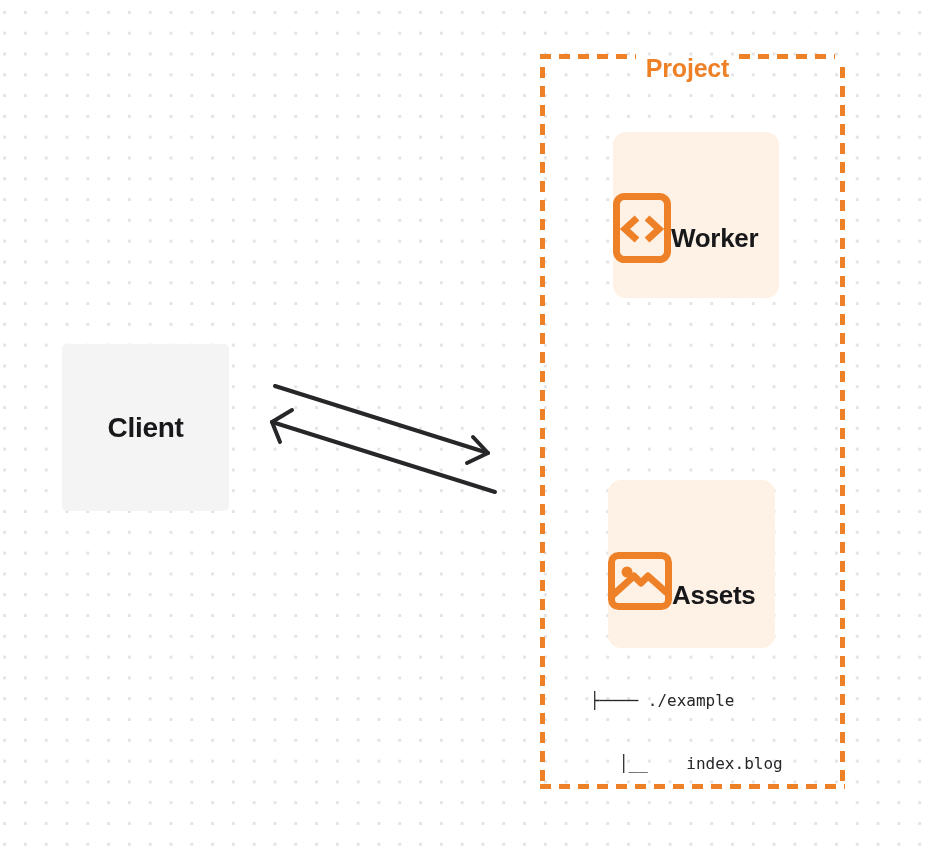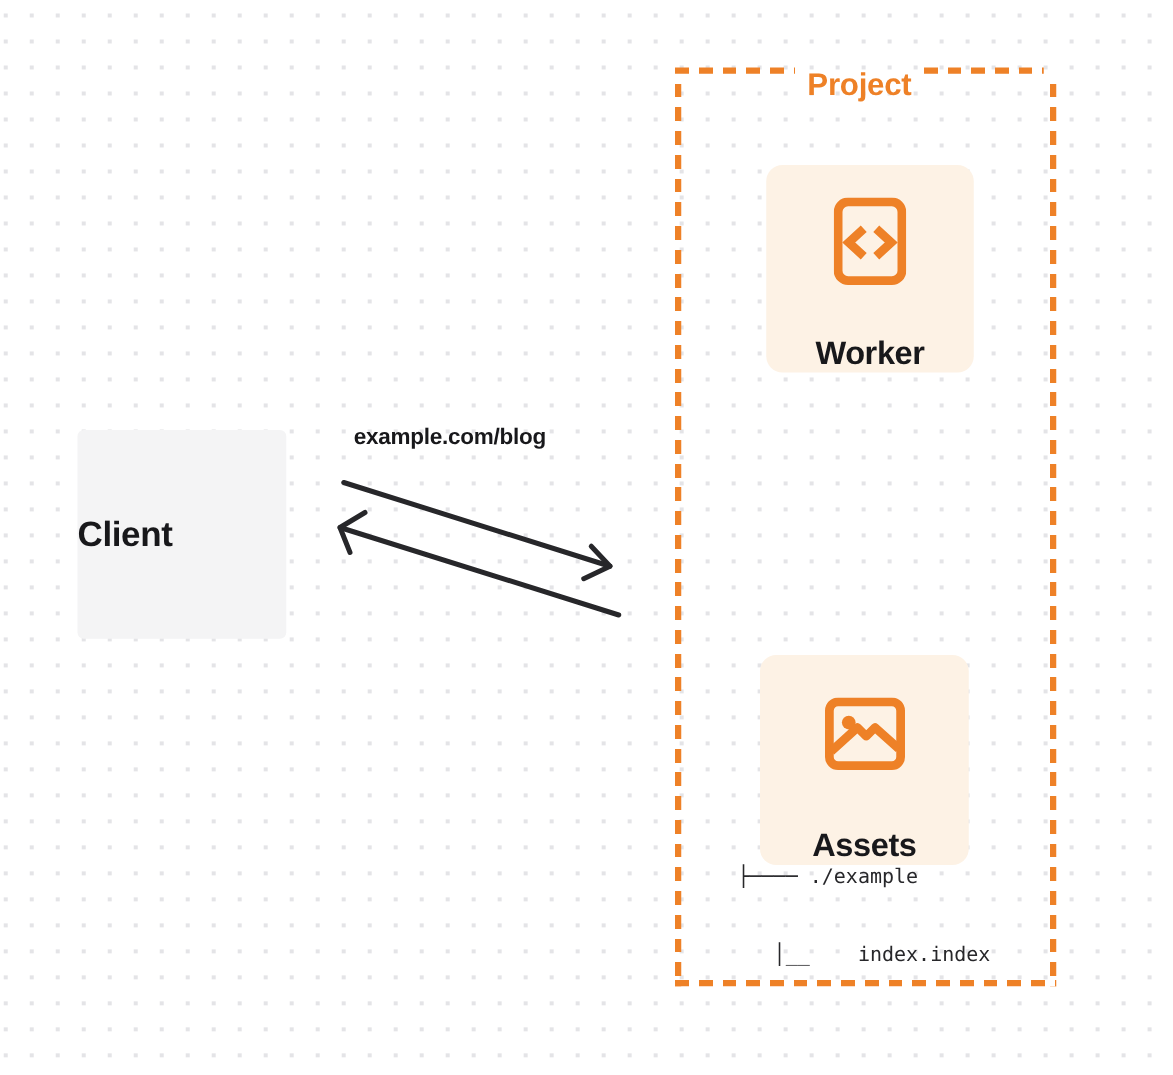--- a/index.html
+++ b/index.html
@@ -20,21 +20,21 @@
     background-image:radial-gradient(circle,var(--dot) 1.7px,transparent 1.9px);
     background-size:20.8px 20.8px;
     background-position:15px 2px;
     font-family:"Liberation Sans",sans-serif;
   }
 
   
   .client-box{
     position:absolute;left:62px;top:344px;width:167px;height:167px;
     background:var(--client-bg);border-radius:5px;
-    display:flex;align-items:center;
+    display:flex;align-items:center;justify-content:center;
   }
   .client-box .label{
     font-size:28px;font-weight:700;color:var(--ink);letter-spacing:-0.3px;
   }
 
   
   .req-label{
     position:absolute;left:283px;top:339px;
     font-size:18px;font-weight:700;color:var(--ink);letter-spacing:-0.2px;
   }
@@ -65,24 +65,24 @@
     background:repeating-linear-gradient(90deg,var(--orange) 0 11px,transparent 11px 19px);
   }
   .project-label{
     font-size:25px;font-weight:700;color:var(--orange);letter-spacing:-0.2px;
     padding:0 4px;white-space:nowrap;
   }
 
   
   .card{
     position:absolute;border-radius:13px;background:var(--card-bg);
-    display:flex;flex-direction:column;align-items:center;justify-content:space-between;
+    display:flex;align-items:center;
   }
   .card.worker{left:73px;top:79px;width:166px;height:166px;padding-top:26px;}
-  .card.assets{left:68px;top:427px;width:167px;height:168px;padding-top:34px;margin-top:44px;}
+  .card.assets{left:68px;top:427px;width:167px;height:168px;padding-top:34px;}
   .card .label{
     font-size:26px;font-weight:700;color:var(--ink);letter-spacing:-0.3px;
   }
   .card.worker .label{margin-top:21px;}
   .card.assets .label{margin-top:28px;}
 
   
   .file-tree{
     position:absolute;left:50px;top:595px;
     font-family:"DejaVu Sans Mono",monospace;
@@ -92,21 +92,20 @@
 </style>
 </head>
 <body>
 
 <div class="canvas">
 
   <div class="client-box">
     <span class="label">Client</span>
   </div>
 
-  <div class="req-label">example.com/blog</div>
 
   <svg class="arrows" viewBox="0 0 250 130" fill="none" xmlns="http://www.w3.org/2000/svg">
     <g stroke="#27272A" stroke-width="4" stroke-linecap="round" stroke-linejoin="round">
       <path d="M25 11 L238 78"></path>
       <path d="M223 62 L238 78 L217 88"></path>
       <path d="M245 117 L22 47"></path>
       <path d="M42 35 L22 47 L30 67"></path>
     </g>
   </svg>
 
@@ -131,18 +130,18 @@
       <svg width="64" height="58" viewBox="0 0 64 58" fill="none" xmlns="http://www.w3.org/2000/svg">
         <rect x="3.5" y="3.5" width="57" height="51" rx="7" stroke="#EE8127" stroke-width="7"></rect>
         <circle cx="19" cy="20" r="5.5" fill="#EE8127"></circle>
         <path d="M5 43 L26 24 L33 31 L40 24 L59 41" stroke="#EE8127" stroke-width="7" stroke-linejoin="round"></path>
       </svg>
       <span class="label">Assets</span>
     </div>
 
     <div class="file-tree">
       <div>├──── ./example</div>
-      <div>   │__    index.index</div>
+      <div>   │__    index.blog</div>
       
     </div>
   </div>
 
 </div>
 
 </body></html>

